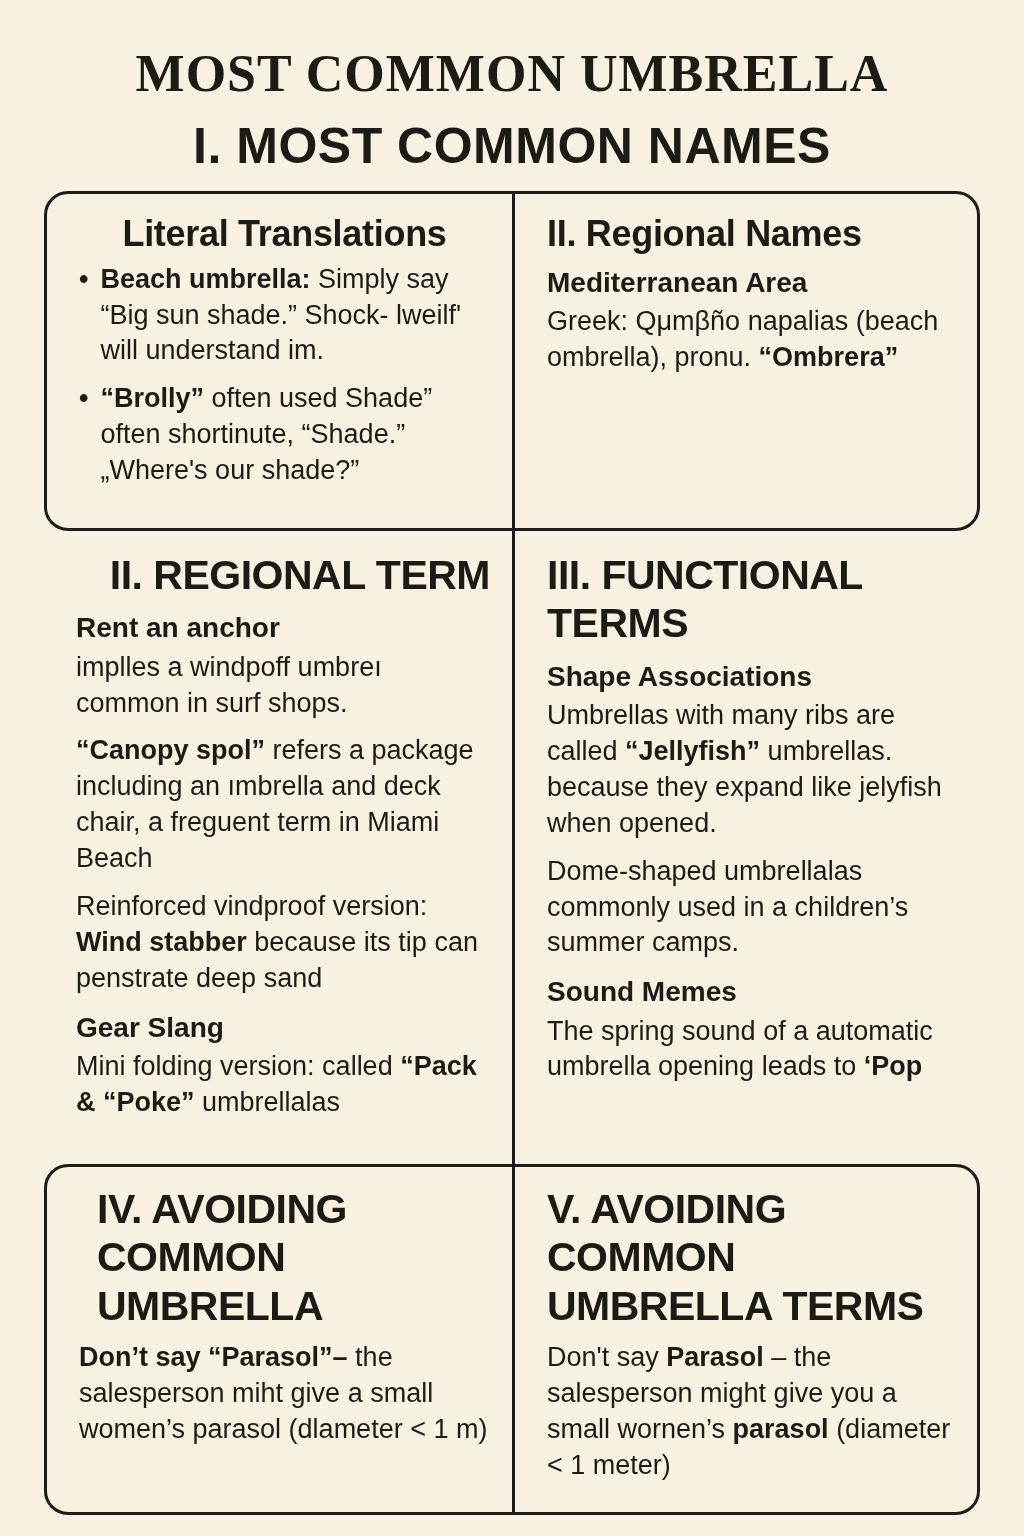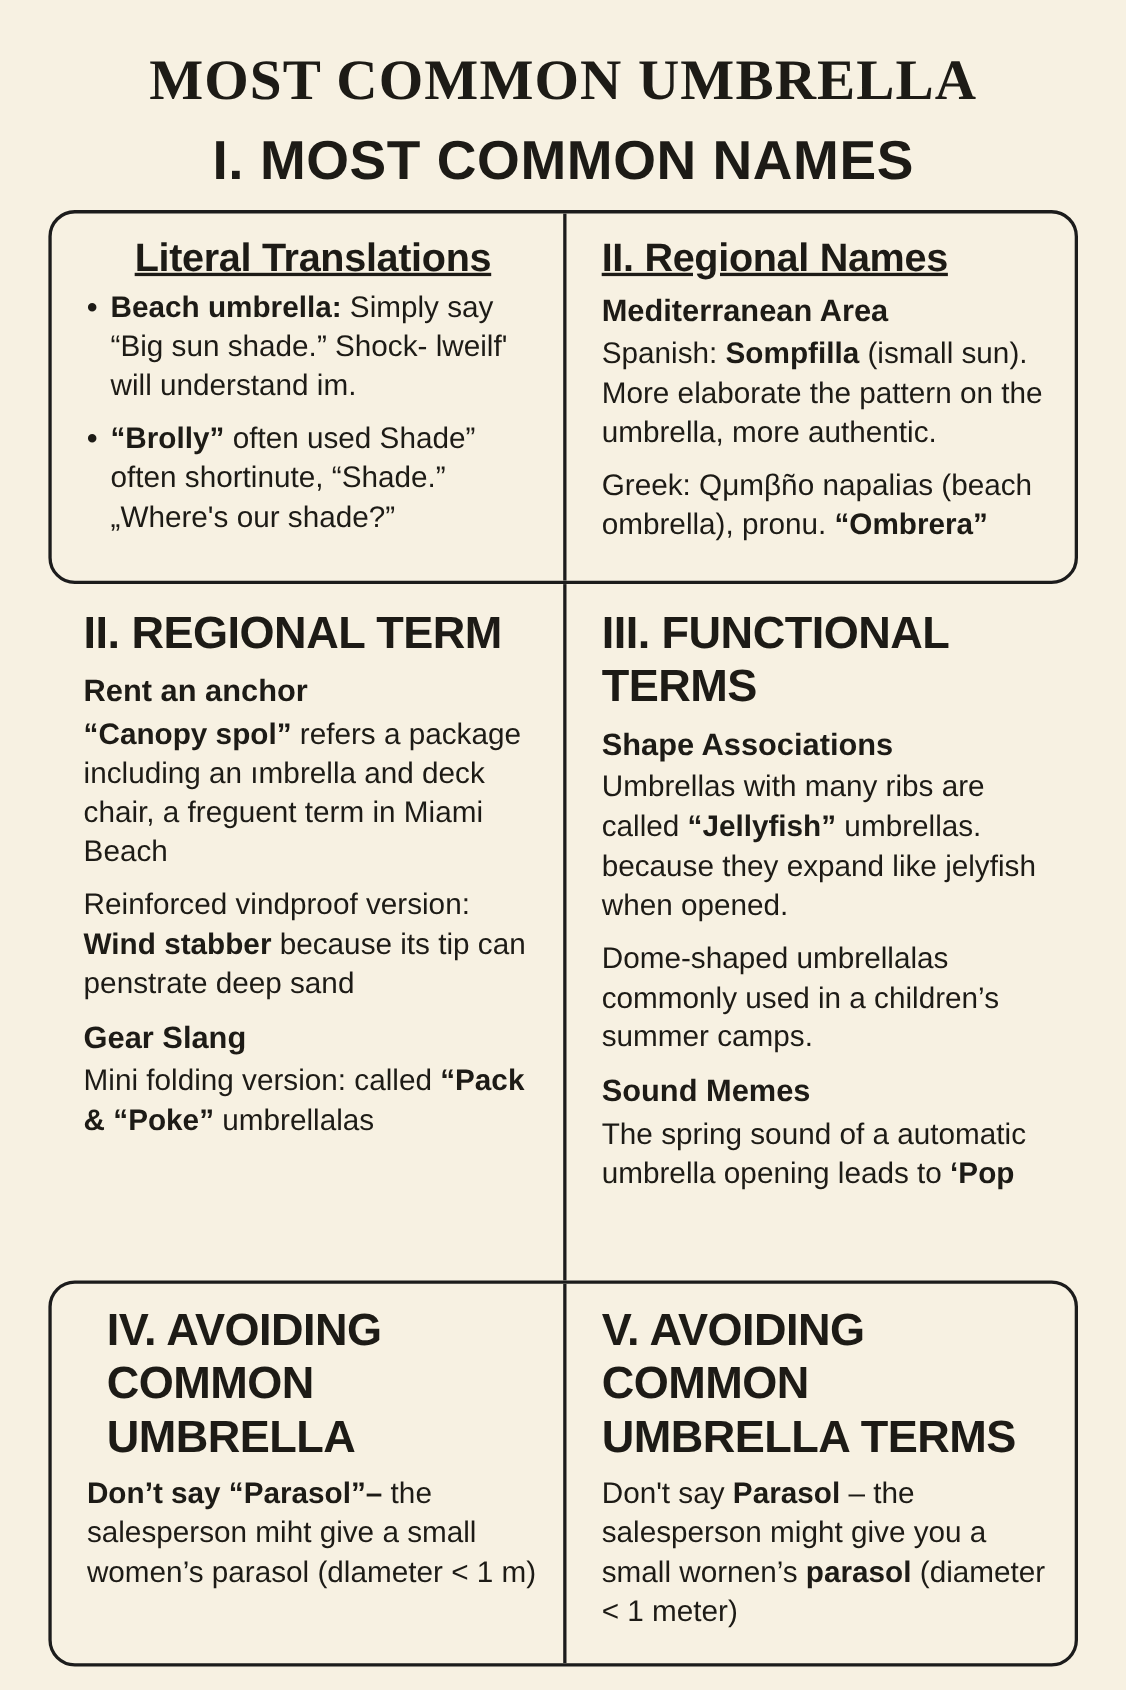--- a/index.html
+++ b/index.html
@@ -49,32 +49,31 @@
   .cell { padding: 14px 22px 16px 32px; }
   .cell + .cell { border-left: 3px solid #1C1C1C; }
   .mid > .cell { padding-top: 16px; }
 
   .cell-heading {
     font-size: 36px;
     font-weight: 700;
     letter-spacing: -0.3px;
     margin: 6px 0 8px 0;
     line-height: 1.1;
-    text-decoration: underline;
   }
   .cell-heading.centered { text-align: center; }
 
   .big-heading {
     font-size: 41px;
     font-weight: 700;
     letter-spacing: -0.5px;
     margin: 4px 0 10px 0;
     line-height: 1.18;
   }
-  .big-heading.centered { text-align: left; }
+  .big-heading.centered { text-align: right; }
 
   .blk { font-size: 27px; line-height: 1.33; margin: 0 0 12px 0; }
   .blk.subheading { font-weight: 700; font-size: 28px; margin: 10px 0 3px 0; }
   .blk .b { font-weight: 700; }
   .blk.bullet { display: flex; }
   .blk.bullet .dot { flex: 0 0 auto; margin-right: 12px; font-weight: 700; }
   .runs { display: inline; }
 </style>
 </head>
 <body>
@@ -95,31 +94,31 @@
           <div class="blk bullet">
             <span class="dot">•</span>
             <span class="runs"><span class="b">“Brolly”</span><span> often used Shade” often shortinute, “Shade.” „Where's our shade?”</span></span>
           </div>
         </div>
     </div>
     <div class="cell">
       <div class="cell-heading">II. Regional Names</div>
       <div>
           <div class="blk subheading"><span class="runs"><span class="b">Mediterranean Area</span></span></div>
-          <div class="blk paragraph"><span class="runs"><span>Spanish: </span><span class="b">Sompfilla</span><span> (ismall sun). More elaborate the pattern on the umbrella, more authentic.</span></span></div>
           <div class="blk paragraph"><span class="runs"><span>Greek: Qμmβño napalias (beach ombrella), pronu. </span><span class="b">“Ombrera”</span></span></div>
         </div>
     </div>
   </div>
 
   <div class="mid">
     <div class="cell">
       <div class="big-heading centered">II. REGIONAL TERM</div>
       <div>
           <div class="blk subheading"><span class="runs"><span class="b">Rent an anchor</span></span></div>
+          <div class="blk paragraph"><span class="runs"><span>implles a windpoff umbreı common in surf shops.</span></span></div>
           <div class="blk paragraph"><span class="runs"><span class="b">“Canopy spol”</span><span> refers a package including an ımbrella and deck chair, a freguent term in Miami Beach</span></span></div>
           <div class="blk paragraph"><span class="runs"><span>Reinforced vindproof version: </span><span class="b">Wind stabber</span><span> because its tip can penstrate deep sand</span></span></div>
           <div class="blk subheading"><span class="runs"><span class="b">Gear Slang</span></span></div>
           <div class="blk paragraph"><span class="runs"><span>Mini folding version: called </span><span class="b">“Pack &amp; “Poke”</span><span> umbrellalas</span></span></div>
         </div>
     </div>
     <div class="cell">
       <div class="big-heading">III. FUNCTIONAL TERMS</div>
       <div>
           <div class="blk subheading"><span class="runs"><span class="b">Shape Associations</span></span></div>

